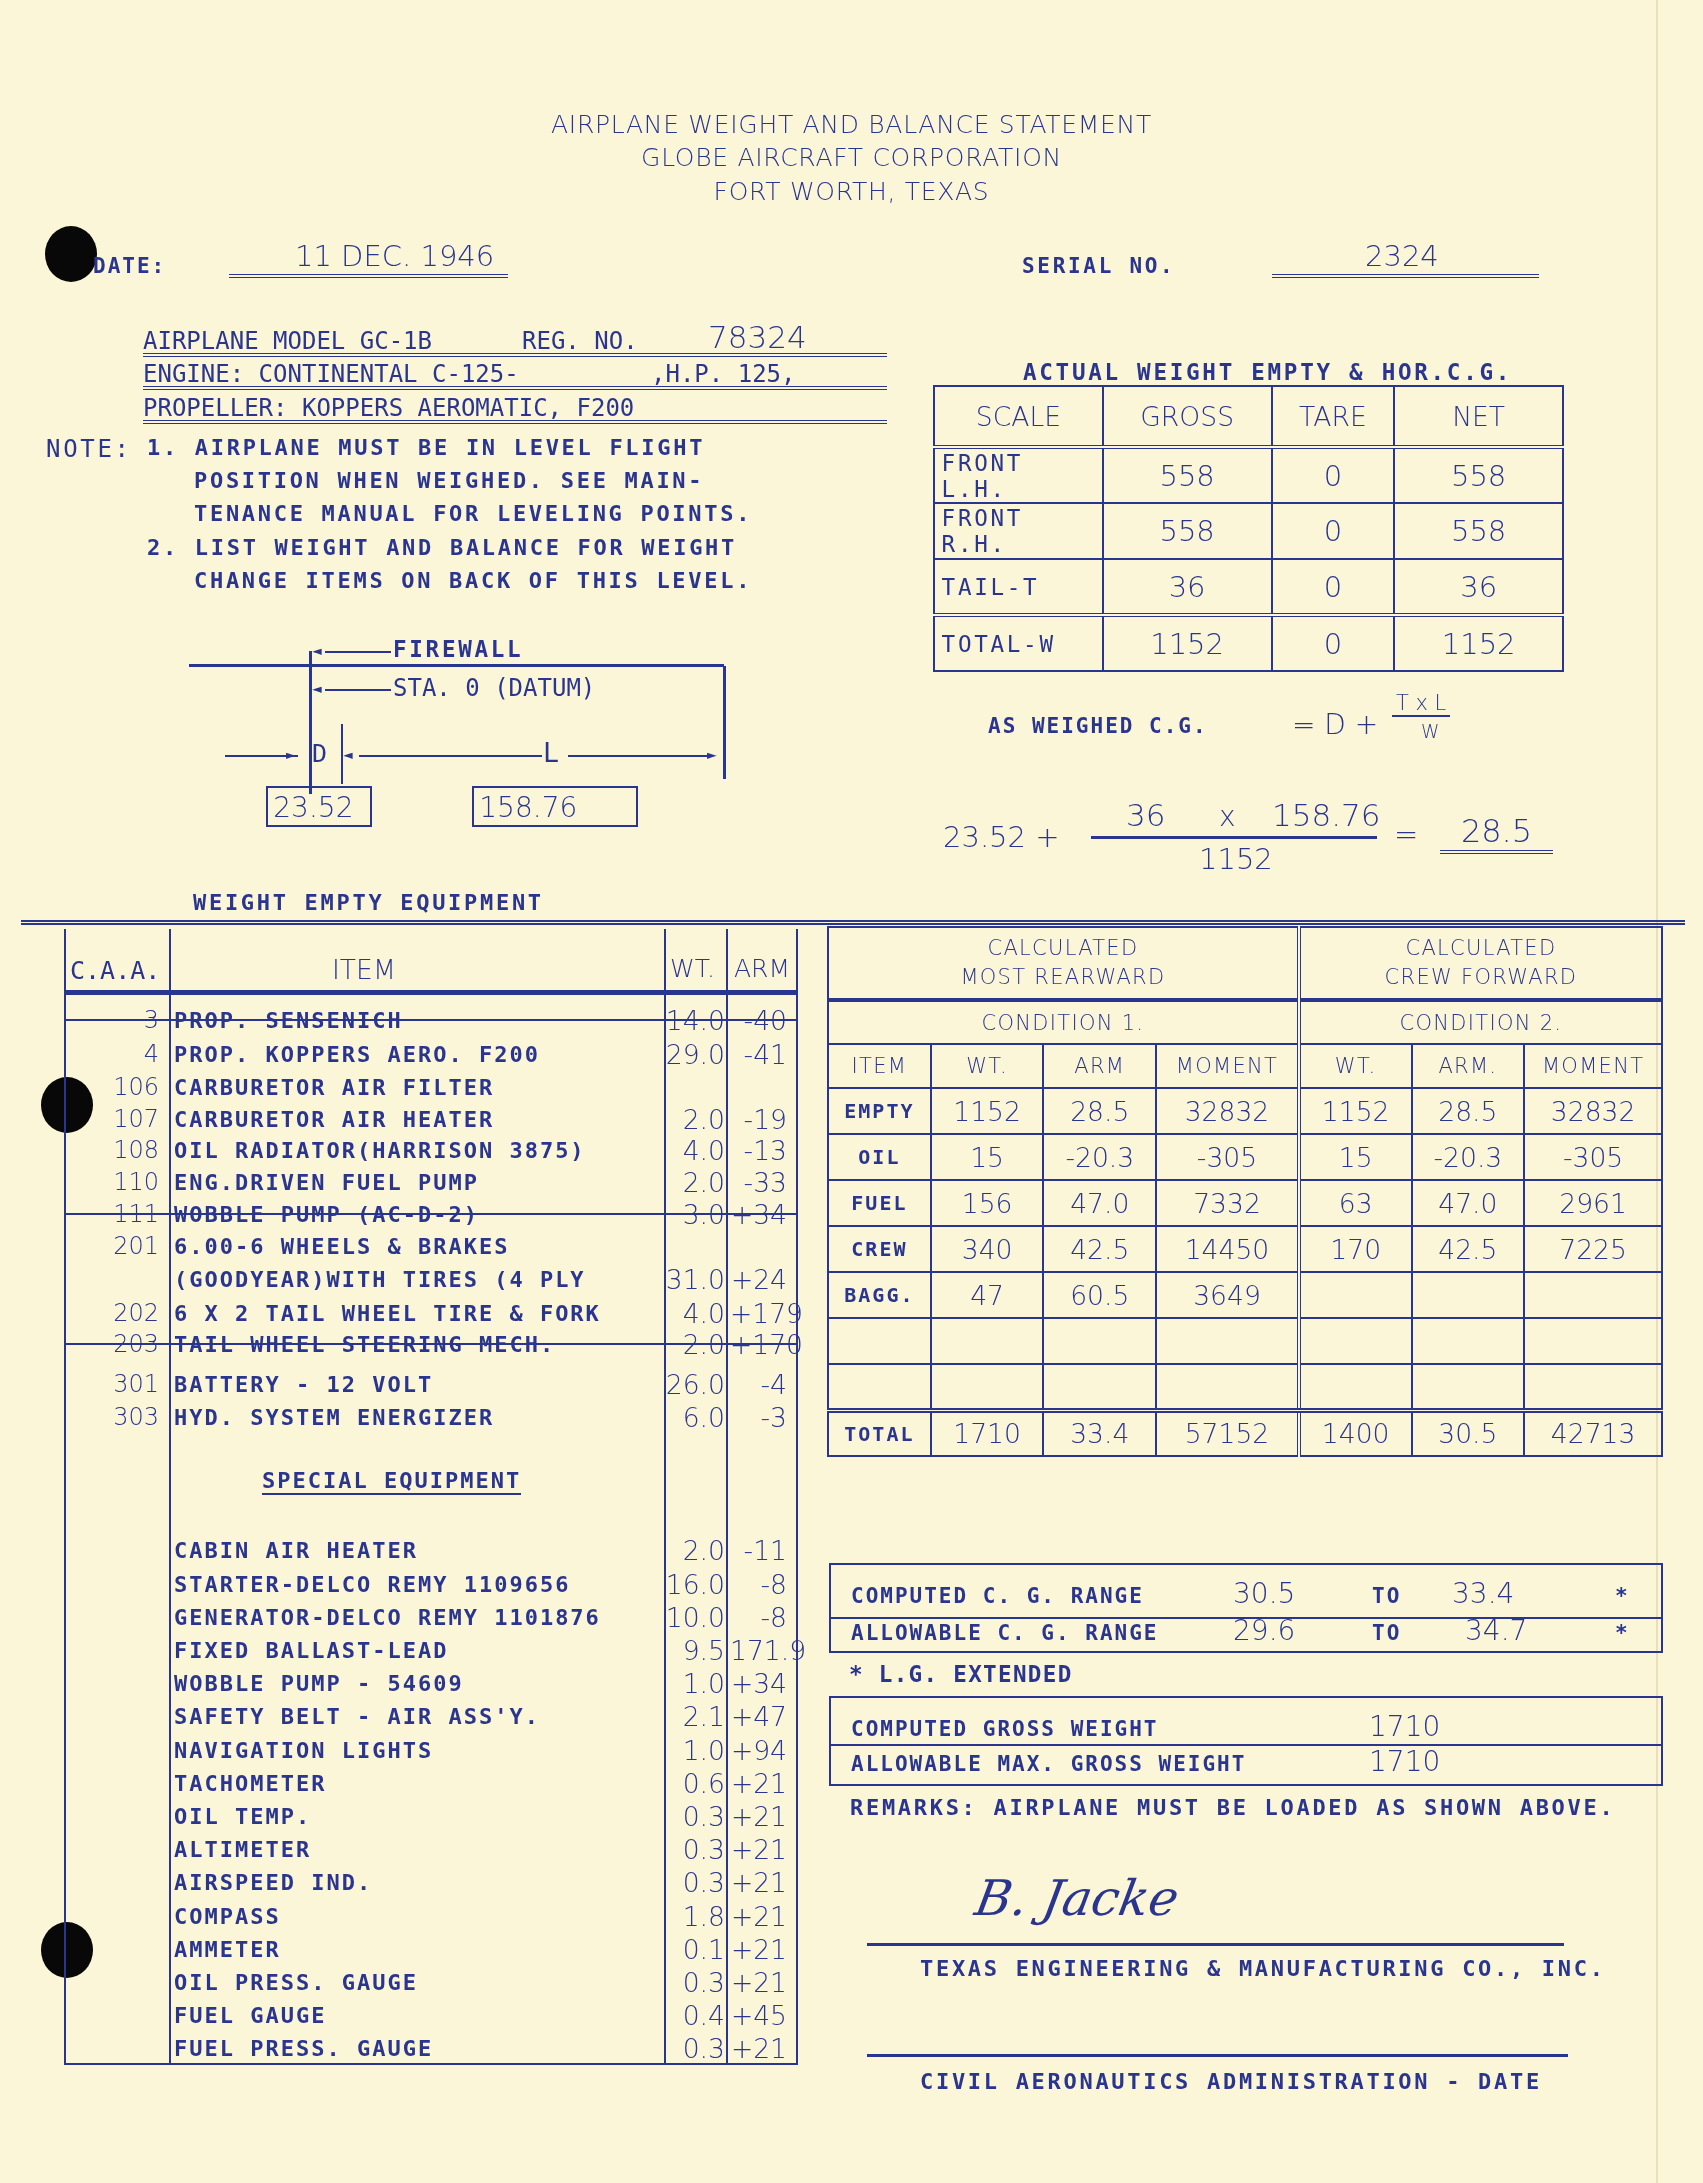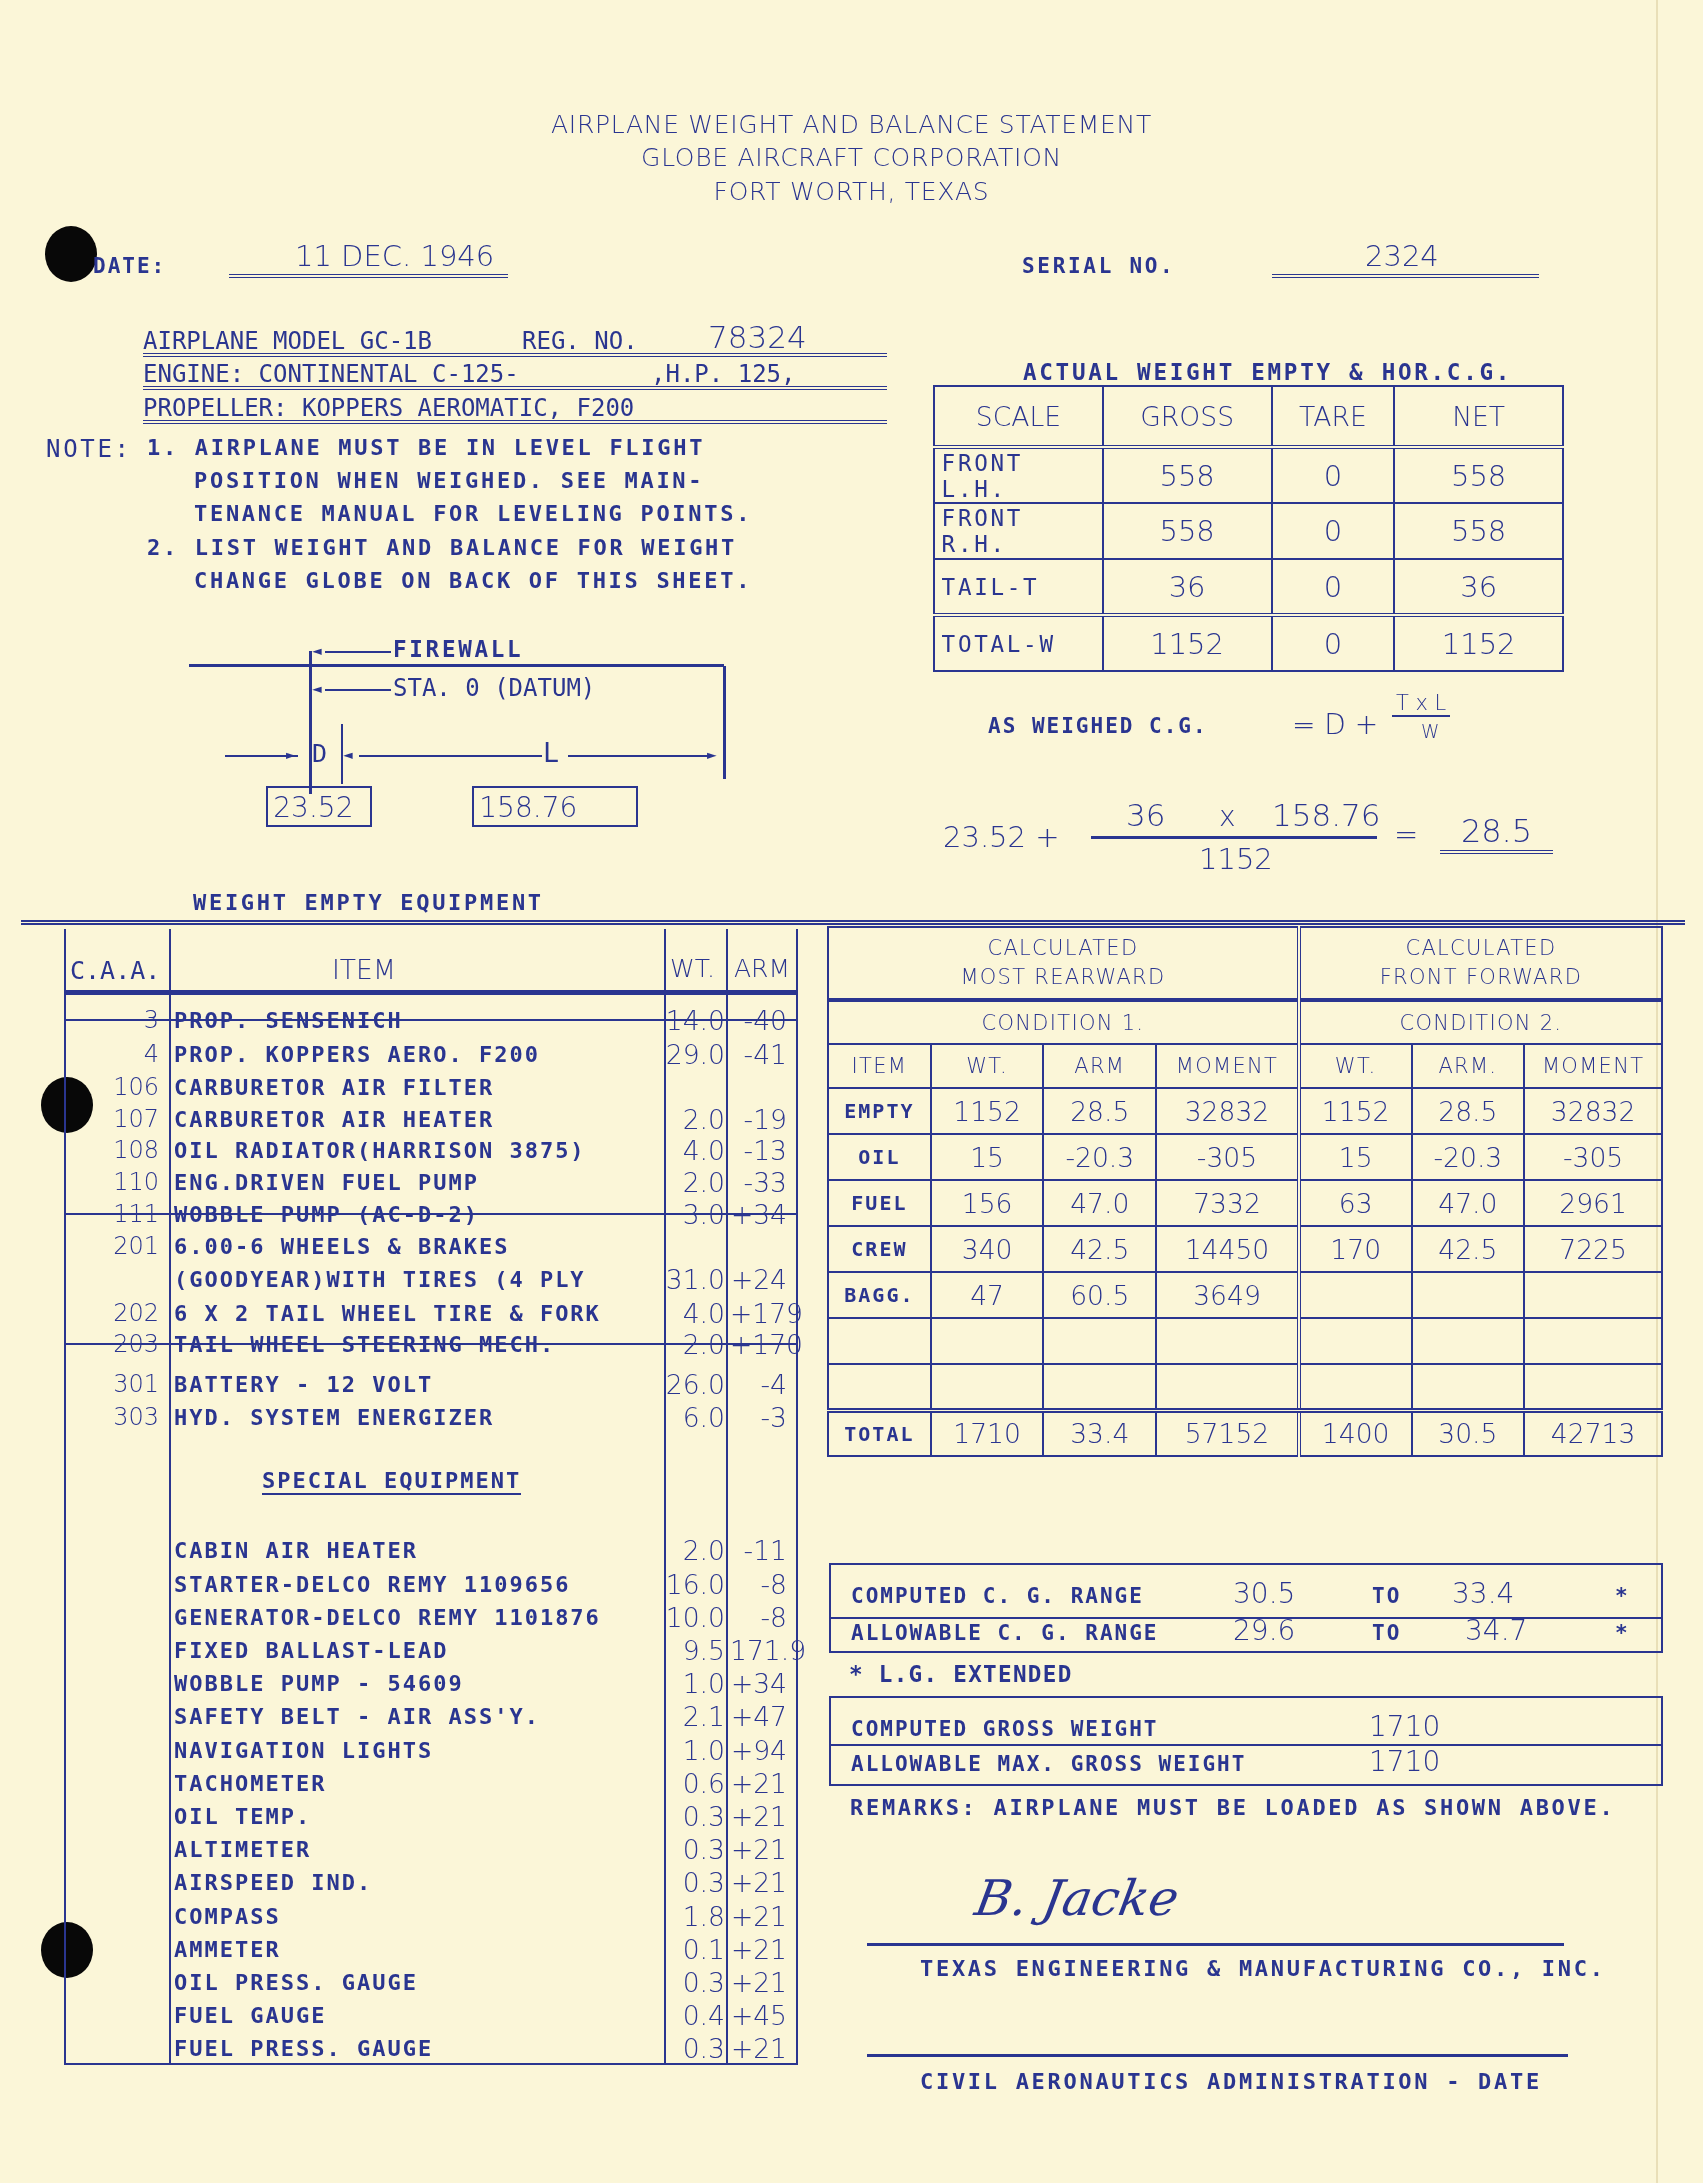--- a/index.html
+++ b/index.html
@@ -75,21 +75,21 @@
 </div>
 <div class="info-line" style="left:143px;top:391px;">
   <span style="position:absolute;left:0;top:2.7px;">PROPELLER: KOPPERS AEROMATIC, F200</span>
 </div>
 
 <div class="note" style="left:46px;top:435px;font-weight:normal;font-size:24px;">NOTE:</div>
 <div class="note" style="left:147px;top:435px;">1. AIRPLANE MUST BE IN LEVEL FLIGHT</div>
 <div class="note" style="left:194px;top:468px;">POSITION WHEN WEIGHED. SEE MAIN-</div>
 <div class="note" style="left:194px;top:501px;">TENANCE MANUAL FOR LEVELING POINTS.</div>
 <div class="note" style="left:147px;top:535px;">2. LIST WEIGHT AND BALANCE FOR WEIGHT</div>
-<div class="note" style="left:194px;top:568px;">CHANGE GLOBE ON BACK OF THIS SHEET.</div>
+<div class="note" style="left:194px;top:568px;">CHANGE ITEMS ON BACK OF THIS LEVEL.</div>
 
 <div>
   <div class="line" style="left:189px;top:664px;width:535px;height:2.7px;"></div>
   <div class="line" style="left:309px;top:651px;width:2.7px;height:143px;"></div>
   <div class="line" style="left:341px;top:724px;width:2px;height:60px;"></div>
   <div class="line" style="left:723px;top:666px;width:2.7px;height:113px;"></div>
   <div class="abs" style="left:312px;top:641px;font-size:16px;">◄</div>
   <div class="line" style="left:325px;top:651px;width:66px;height:2px;"></div>
   <div class="abs" style="left:393px;top:636px;font-size:22.6px;font-weight:bold;letter-spacing:2.7px;">FIREWALL</div>
   <div class="abs" style="left:312px;top:679px;font-size:16px;">◄</div>
@@ -345,21 +345,21 @@
 
 <table class="lc" style="left:827px;top:926px;width:836px;">
   <tbody>
       <tr style="border-bottom:4px solid var(--ink);">
     <th colspan="4" style="height:73px;line-height:29px;border-right:4.6px double var(--ink);">
       <span>CALCULATED</span><br>
       <span>MOST REARWARD</span>
     </th>
     <th colspan="3" style="height:73px;line-height:29px;">
       <span>CALCULATED</span><br>
-      <span>FRONT FORWARD</span>
+      <span>CREW FORWARD</span>
     </th>
   </tr>
   <tr>
     <th colspan="4" style="border-right:4.6px double var(--ink);">CONDITION 1.</th>
     <th colspan="3">CONDITION 2.</th>
   </tr>
   <tr>
     <th style="width:103px;">ITEM</th>
     <th style="width:113px;">WT.</th>
     <th style="width:113px;">ARM</th>

